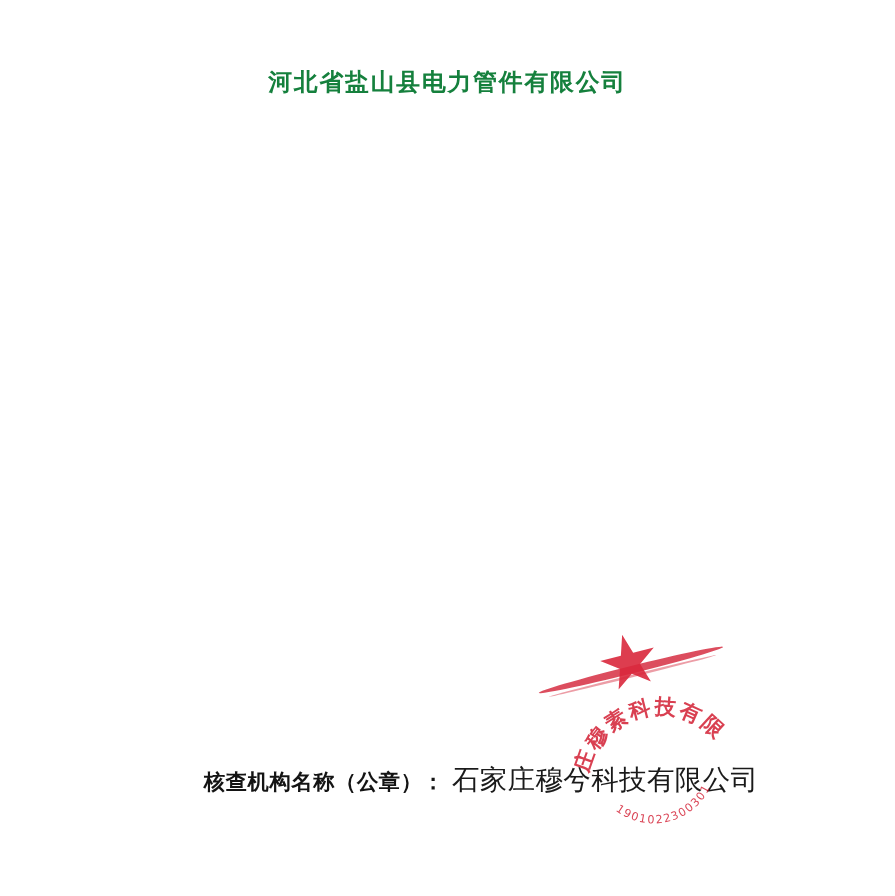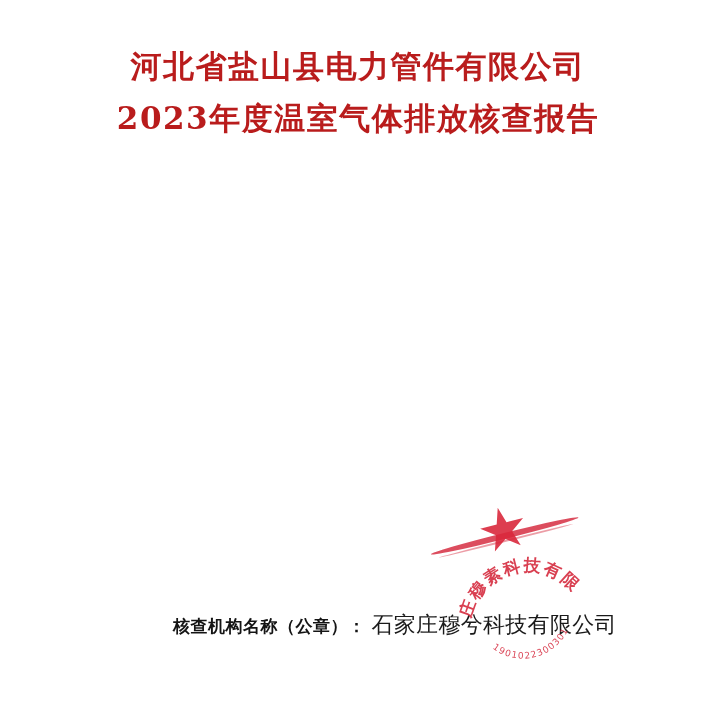--- a/index.html
+++ b/index.html
@@ -20,32 +20,31 @@
   .title-block {
     position: absolute;
     left: 0;
     top: 40px;
     width: 716px;
     text-align: center;
   }
   .title-line {
     font-family: "DejaVu Serif", "Liberation Serif", serif;
     font-weight: bold;
-    font-size: 31px;
+    font-size: 19px;
     letter-spacing: 1.5px;
-    color: #b91c1c;
+    color: #15803d;
     line-height: 52px;
     white-space: nowrap;
   }
   .footer-block {
     position: absolute;
     left: 163px;
     top: 608px;
     width: 520px;
-    margin-left: 10px;
   }
   .footer-row {
     display: flex;
     align-items: baseline;
     line-height: 34px;
     white-space: nowrap;
   }
   .footer-label {
     font-family: "DejaVu Serif", "Liberation Serif", serif;
     font-weight: bold;
@@ -132,21 +131,20 @@
     transform-origin: 50% 50%;
   }
 </style>
 </head>
 <body>
 
 <div class="page">
 
   <div class="title-block">
     <div class="title-line">河北省盐山县电力管件有限公司</div>
-    <div class="title-line">2023年度温室气体排放核查报告</div>
   </div>
 
   <div class="footer-block">
     <div class="footer-row">
       <span class="footer-label">核查机构名称（公章）：</span>
       <span class="footer-value">石家庄穆兮科技有限公司</span>
     </div>
     <div class="footer-row">
     </div>
   </div>

